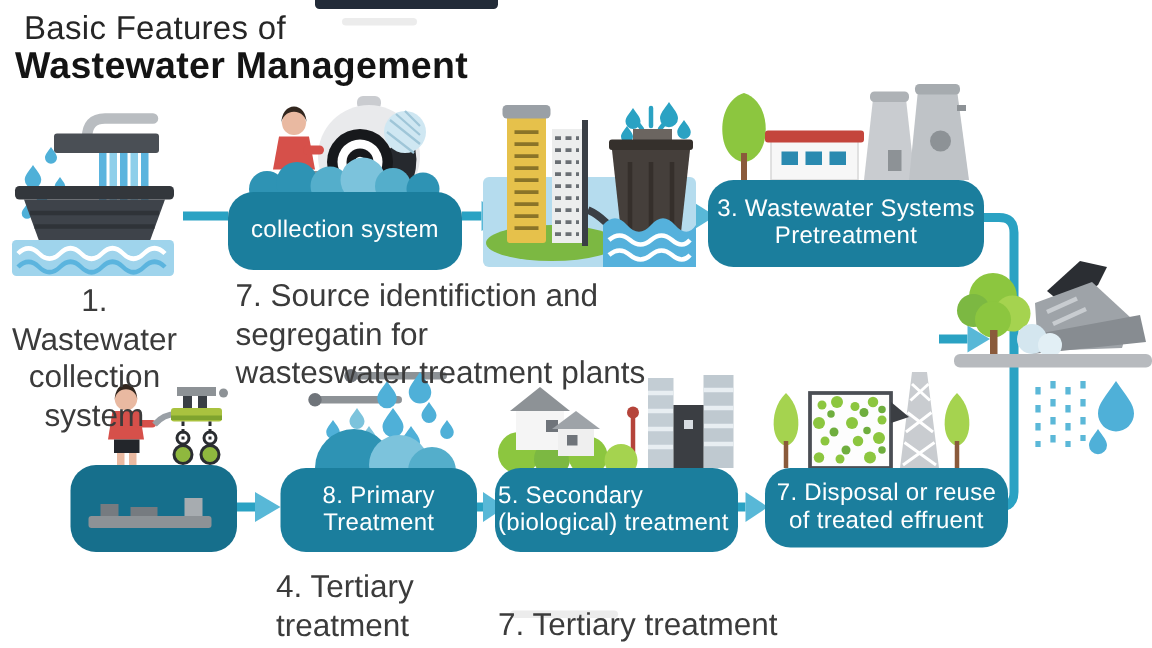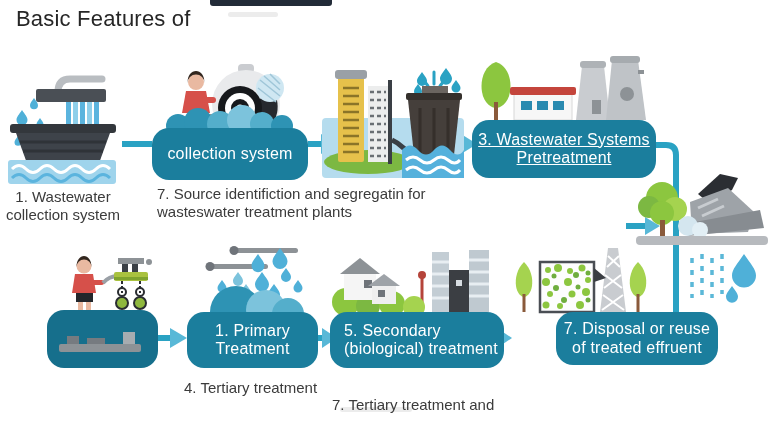--- a/index.html
+++ b/index.html
@@ -9,43 +9,44 @@
   .t1{position:absolute;left:16px;top:6px;font-size:22px;color:#262626;letter-spacing:.2px;}
   .t2{position:absolute;left:10px;top:30px;font-size:25px;font-weight:bold;color:#141414;letter-spacing:.2px;}
   
   .topbar{position:absolute;left:210px;top:0;width:122px;height:6px;background:#222b38;border-radius:0 0 3px 3px;}
   .smudge{position:absolute;background:#ececec;border-radius:3px;}
   
   .node{position:absolute;background:#1b7e9d;border-radius:17px;color:#ffffff;
         display:flex;align-items:center;justify-content:center;text-align:center;
         white-space:pre-line;font-size:16px;line-height:1.15;letter-spacing:.2px;}
   .node.dark{background:#166f8c;}
-  .node.left{justify-content:flex-start;text-align:left;padding-left:14px;}
+  .node.left{justify-content:flex-start;text-align:left;padding-left:2px;}
   
-  .cap{position:absolute;font-size:15px;color:#3b3b3b;line-height:1.22;white-space:pre-line;}
+  .cap{position:absolute;font-size:21px;color:#3b3b3b;line-height:1.22;white-space:pre-line;}
   .cap.center{text-align:center;}
   svg{position:absolute;overflow:visible;}
   .connectors{left:0;top:0;}
 </style>
 </head>
 <body>
 
 <div class="canvas">
 
   <svg width="0" height="0">
     <defs>
       <path id="drop" d="M0 0 C2.8 4.2 5 6.3 5 9 A5 5 0 1 1 -5 9 C-5 6.3 -2.8 4.2 0 0 Z"></path>
     </defs>
   </svg>
 
   <div class="topbar"></div>
   <div class="smudge" style="left:228px;top:12px;width:50px;height:5px;"></div>
   <div class="smudge" style="left:340px;top:407px;width:72px;height:5px;"></div>
 
   <div class="t1">Basic Features of</div>
+  <div class="t2">Wastewater Management</div>
 
   <svg class="connectors" width="768" height="432" viewBox="0 0 768 432">
     <g stroke="#2aa2c3" stroke-width="6" fill="none">
       <path d="M122 144 H152"></path>
       <path d="M308 144 H321"></path>
       <path d="M452 144 H461"></path>
       <path d="M652 145 H666 Q676 145 676 155 V328 Q676 338 666 338 H660"></path>
       <path d="M626 226 H645"></path>
       <path d="M158 338 H170"></path>
       <path d="M318 338 H322"></path>
@@ -263,28 +264,28 @@
         <circle cx="64" cy="27" r="3"></circle>
         <circle cx="76" cy="25" r="2.5"></circle>
       <circle cx="44" cy="40" r="3"></circle>
         <circle cx="66" cy="39" r="2.5"></circle>
         <circle cx="52" cy="52" r="3"></circle>
         <circle cx="76" cy="52" r="2.5"></circle>
     </g>
   </svg>
 
   <div class="node" style="left:152px;top:128px;width:156px;height:52px;">collection system</div>
-  <div class="node" style="left:472px;top:120px;width:184px;height:58px;text-decoration:underline;">3. Wastewater Systems
+  <div class="node" style="left:472px;top:120px;width:184px;height:58px;">3. Wastewater Systems
 Pretreatment</div>
   <div class="node dark" style="left:47px;top:310px;width:111px;height:58px;"></div>
-  <div class="node" style="left:187px;top:312px;width:131px;height:56px;">1. Primary
+  <div class="node" style="left:187px;top:312px;width:131px;height:56px;">8. Primary
 Treatment</div>
   <div class="node left" style="left:330px;top:312px;width:160px;height:56px;">5. Secondary
 (biological) treatment</div>
-  <div class="node" style="left:510px;top:312px;width:162px;height:53px;margin-left:46px;">7. Disposal or reuse
+  <div class="node" style="left:510px;top:312px;width:162px;height:53px;">7. Disposal or reuse
 of treated effruent</div>
 
   <svg style="left:57px;top:330px;" width="92" height="28" viewBox="0 0 92 28">
     <rect x="2" y="14" width="82" height="8" rx="2" fill="#8d9296"></rect>
     <rect x="10" y="6" width="12" height="8" fill="#767b80"></rect>
     <rect x="30" y="8" width="18" height="6" fill="#767b80"></rect>
     <rect x="66" y="2" width="12" height="12" fill="#a7acb0"></rect>
   </svg>
 
   <div class="cap center" style="left:2px;top:188px;width:122px;">1. Wastewater

